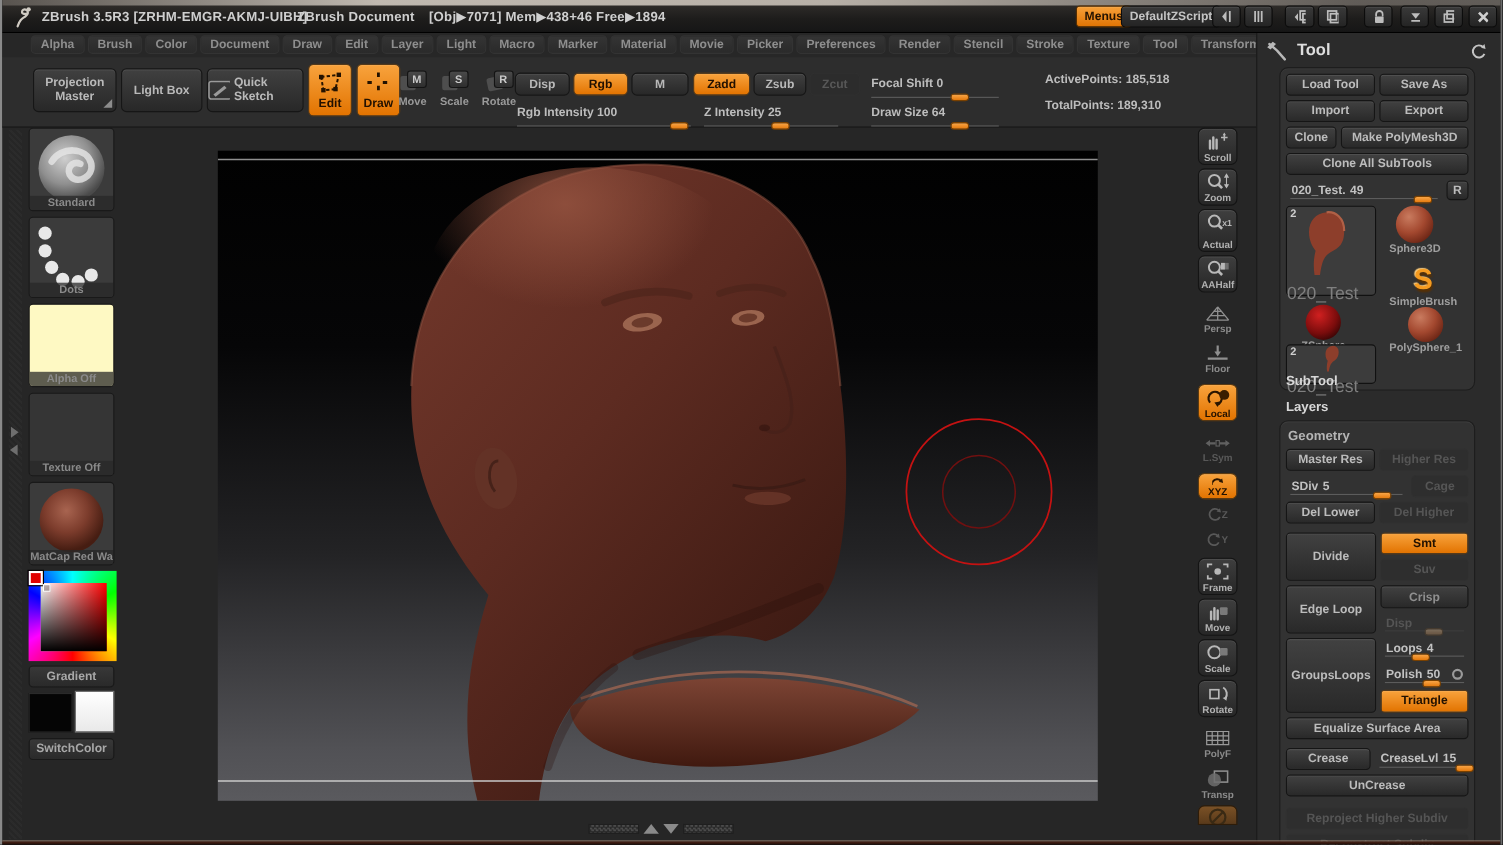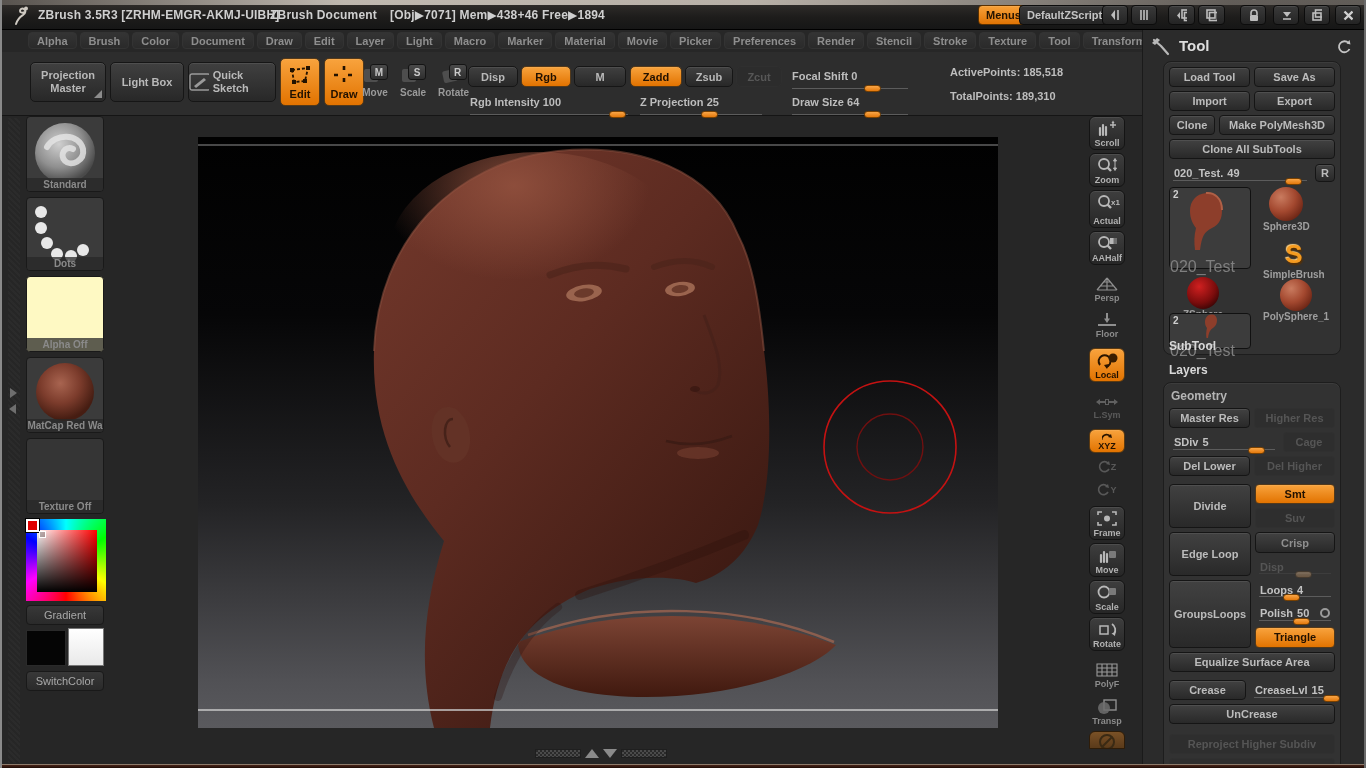--- a/index.html
+++ b/index.html
@@ -42,21 +42,21 @@
     border:1px solid #141414; color:#c9c9c9; font-size:10px; font-weight:bold;
     display:flex; align-items:center; justify-content:center; }
   .tool-mini { display:flex; flex-direction:column; align-items:center; gap:1px; color:#9a9a9a; font-size:10px; font-weight:bold; }
   
   #left-tray { position:absolute; left:24px; top:116px; width:82px; }
   .thumb { width:78px; border:1px solid #191919; border-radius:4px; background:#3b3b3b; margin-bottom:5px;
     position:relative; overflow:hidden; }
   .thumb .tlabel { position:absolute; left:0; bottom:0; width:100%; text-align:center;
     color:#8a8a8a; font-size:10px; font-weight:bold; background:rgba(40,40,40,.75); padding:1px 0; white-space:nowrap; }
   .flat-label { width:78px; border:1px solid #191919; border-radius:4px; background:linear-gradient(#383838,#2a2a2a);
-    color:#a8a8a8; font-size:11px; font-weight:normal; text-align:center; padding:3px 0; margin-bottom:5px; }
+    color:#a8a8a8; font-size:11px; font-weight:bold; text-align:center; padding:3px 0; margin-bottom:5px; }
   #left-divider { position:absolute; left:6px; top:118px; width:12px; height:645px;
     background:repeating-linear-gradient(45deg,#2e2e2e 0 2px,#262626 2px 4px); opacity:.6; }
   .tri { width:0; height:0; position:absolute; }
   
   #doc { position:absolute; left:196px; top:137px; width:800px; height:591px;
     background:linear-gradient(180deg,#010101 0%,#060607 30%,#232325 62%,#515155 92%,#5a5a5e 100%); }
   
   #bottom-scroll { position:absolute; left:533px; top:747px; width:132px; height:12px; display:flex; align-items:center; gap:4px; }
   .checker { height:9px; width:46px; background:repeating-conic-gradient(#4b4b4b 0 25%,#2a2a2a 0 50%) 0 0/4px 4px; border:1px solid #1f1f1f; }
   
@@ -279,21 +279,21 @@
           <div class="handle" style="left:62%"></div>
         </div>
     </div>
     <div class="abs" style="left:468px;top:40px;width:158px">
       <span class="slider-label"><span>Rgb Intensity</span> <span>100</span></span>
       <div class="track">
           <div class="handle" style="left:88%"></div>
         </div>
     </div>
     <div class="abs" style="left:638px;top:40px;width:122px">
-      <span class="slider-label"><span>Z Projection</span> <span>25</span></span>
+      <span class="slider-label"><span>Z Intensity</span> <span>25</span></span>
       <div class="track">
           <div class="handle" style="left:50%"></div>
         </div>
     </div>
     <div class="abs" style="left:790px;top:40px;width:116px">
       <span class="slider-label"><span>Draw Size</span> <span>64</span></span>
       <div class="track">
           <div class="handle" style="left:62%"></div>
         </div>
     </div>
@@ -330,35 +330,35 @@
             <circle cx="30" cy="56" r="6"></circle>
             <circle cx="44" cy="58" r="6"></circle>
             <circle cx="56" cy="52" r="6"></circle>
           </g>
       </svg>
       <div class="tlabel">Dots</div>
     </div>
     <div class="thumb" style="height:76px;background:#fef9c3">
       <div class="tlabel">Alpha Off</div>
     </div>
+    <div class="thumb" style="height:76px;background:#353535">
+      <div class="tlabel">Texture Off</div>
+    </div>
     <div class="thumb" style="height:76px">
       <svg width="76" height="74">
         <defs>
             <radialGradient id="mc" cx="42%" cy="35%" r="62%">
               <stop offset="0" stop-color="#a86450"></stop>
               <stop offset=".55" stop-color="#7c3c2c"></stop>
               <stop offset="1" stop-color="#461d12"></stop>
             </radialGradient>
           </defs>
         <circle cx="38" cy="34" r="29" fill="url(#mc)"></circle>
       </svg>
       <div class="tlabel">MatCap Red Wa</div>
-    </div>
-    <div class="thumb" style="height:76px;background:#353535">
-      <div class="tlabel">Texture Off</div>
     </div>
     <div style="position:relative;width:80px;height:82px;margin-bottom:4px">
       <div style="position:absolute;inset:0;background:conic-gradient(from 180deg at 50% 50%,#ff0000,#ff00ff,#0000ff,#00ffff,#00ff00,#ffff00,#ff0000)"></div>
       <div style="position:absolute;left:11px;top:11px;right:9px;bottom:9px;background:linear-gradient(to top,#000,rgba(0,0,0,0)),linear-gradient(to right,#fff,#f00)"></div>
       <div style="position:absolute;left:0;top:0;width:13px;height:13px;background:#e00000;border:2px solid #fff;outline:1px solid #000"></div>
       <div style="position:absolute;left:13px;top:12px;width:7px;height:7px;border:1.5px solid #fff;background:rgba(0,0,0,.25)"></div>
     </div>
     <div class="flat-label"><span>Gradient</span></div>
     <div style="position:relative;width:78px;height:36px;margin-bottom:5px">
       <div style="position:absolute;left:0;top:0;width:40px;height:36px;background:#050505;border:1px solid #2a2a2a"></div>

